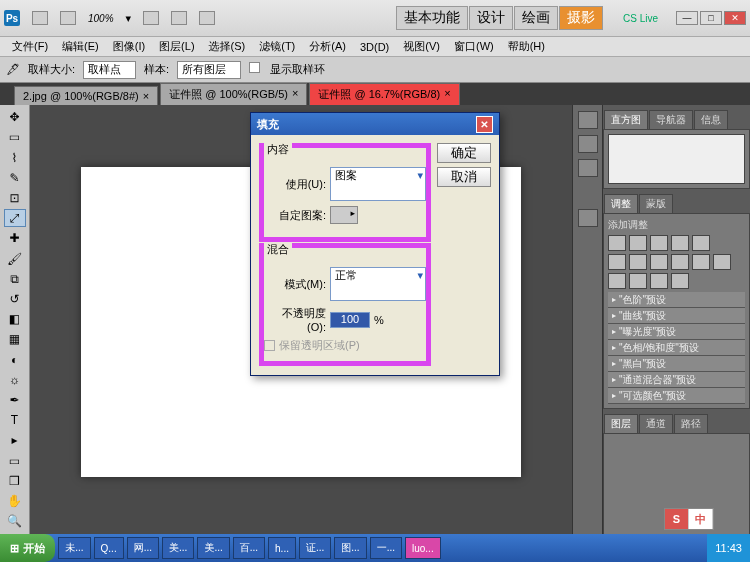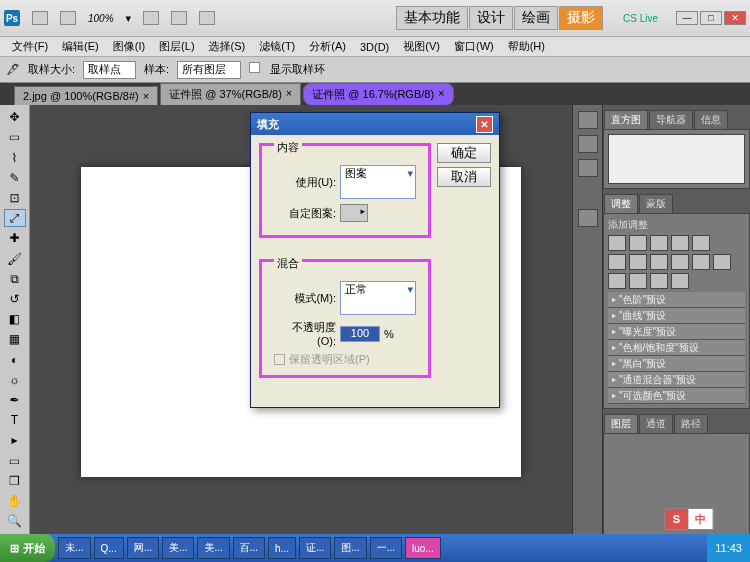--- a/index.html
+++ b/index.html
@@ -21,21 +21,21 @@
 .menubar { height: 20px; background: #e0e0e0; display: flex; align-items: center; padding: 0 6px; gap: 2px; border-bottom: 1px solid #aaa; }
 .menu-item { padding: 2px 6px; cursor: default; }
 
 .optbar { height: 26px; background: #cfcfcf; display: flex; align-items: center; padding: 0 6px; gap: 8px; border-bottom: 1px solid #888; font-size: 10px; }
 .optlabel { }
 .optselect { height: 18px; border: 1px solid #888; background: #fff; padding: 0 14px 0 4px; position: relative; }
 .optcheck { display: flex; align-items: flex-start; gap: 10px; }
 
 .doc-tabs { height: 22px; background: #3b3b3b; display: flex; align-items: flex-end; padding-left: 14px; }
 .doc-tab { background: #a8a8a8; padding: 3px 8px; margin-right: 2px; border: 1px solid #666; border-bottom: none; display: flex; gap: 4px; font-size: 10px; }
-.doc-tab.active { background: #8b5cf6; border-radius: 8px; }
+.doc-tab.active { background: #ef4444; }
 .tab-close { cursor: pointer; }
 
 
 .main { display: flex; height: 454px; }
 .toolbox { width: 30px; background: #c9c9c9; border-right: 1px solid #888; display: flex; flex-direction: column; align-items: center; padding-top: 3px; gap: 2px; }
 .tool { width: 22px; height: 19px; display: flex; align-items: center; justify-content: center; font-size: 12px; border: 1px solid transparent; }
 .tool.active { background: #b8cfe5; border: 1px solid #5a87b5; }
 .fgbg { width: 22px; height: 24px; position: relative; margin-top: 4px; }
 .fgbg .fg { position: absolute; width: 14px; height: 14px; background: #000; border: 1px solid #fff; top: 0; left: 0; }
 .fgbg .bg { position: absolute; width: 14px; height: 14px; background: #fff; border: 1px solid #888; bottom: 0; right: 0; }
@@ -64,21 +64,21 @@
 .preset::before { content: "▸"; margin-right: 3px; font-size: 8px; }
 
 
 .dialog { position: absolute; left: 250px; top: 112px; width: 250px; background: #ece9d8; border: 1px solid #0a246a; box-shadow: 3px 3px 8px rgba(0,0,0,0.4); }
 .dlg-title { height: 22px; background: linear-gradient(#3b78ce,#2b5fb5); color: #fff; display: flex; align-items: center; padding: 0 6px; font-weight: bold; font-size: 11px; }
 .dlg-title .x { margin-left: auto; width: 17px; height: 17px; background: #d9534f; color: #fff; display: flex; align-items: center; justify-content: center; border: 1px solid #fff; font-size: 10px; }
 .dlg-body { padding: 8px; display: flex; gap: 6px; }
 .dlg-left { flex: 1; }
 .dlg-right { width: 54px; display: flex; flex-direction: column; gap: 4px; }
 .dlg-btn { height: 20px; border: 1px solid #888; background: linear-gradient(#fff,#ddd); display: flex; align-items: center; justify-content: center; font-size: 13px; }
-.fieldset { border: 3px solid #d946ef; padding: 6px 12px 8px; margin-bottom: 21px; }
+.fieldset { border: 5px solid #d946ef; padding: 6px 0 8px; margin-bottom: 1px; }
 .fieldset .legend { position: relative; top: -12px; background: #ece9d8; display: inline-block; padding: 0 3px; font-size: 11px; margin-bottom: -6px; }
 .frow { display: flex; align-items: center; gap: 4px; margin-bottom: 5px; font-size: 11px; }
 .frow label { text-align: right; width: 62px; }
 .fsel { flex: 1; height: 34px; border: 1px solid #7a9ac9; background: #fff; padding: 0 14px 0 4px; position: relative; }
 .fsel::after { content: "▾"; position: absolute; right: 2px; top: 1px; color: #2b5fb5; }
 .finput { width: 40px; height: 16px; border: 1px solid #7a9ac9; background: #3359a8; color: #fff; text-align: center; }
 .pat-swatch { width: 28px; height: 18px; border: 1px solid #888; background: #ccc; display: inline-block; position: relative; }
 .pat-swatch::after { content: "▸"; position: absolute; right: 2px; top: 1px; font-size: 9px; }
 .fcheck { display: flex; align-items: center; gap: 4px; color: #999; }
 
@@ -142,21 +142,21 @@
     <span>显示取样环</span>
   </div>
 </div>
 
 <div class="doc-tabs">
   <div class="doc-tab">
       <span>2.jpg @ 100%(RGB/8#)</span>
       <span class="tab-close">×</span>
     </div>
   <div class="doc-tab">
-      <span>证件照 @ 37%(RGB/8)</span>
+      <span>证件照 @ 100%(RGB/5)</span>
       <span class="tab-close">×</span>
     </div>
   <div class="doc-tab active">
       <span>证件照 @ 16.7%(RGB/8)</span>
       <span class="tab-close">×</span>
     </div>
 </div>
 
 <div class="main">
   <div class="toolbox">

